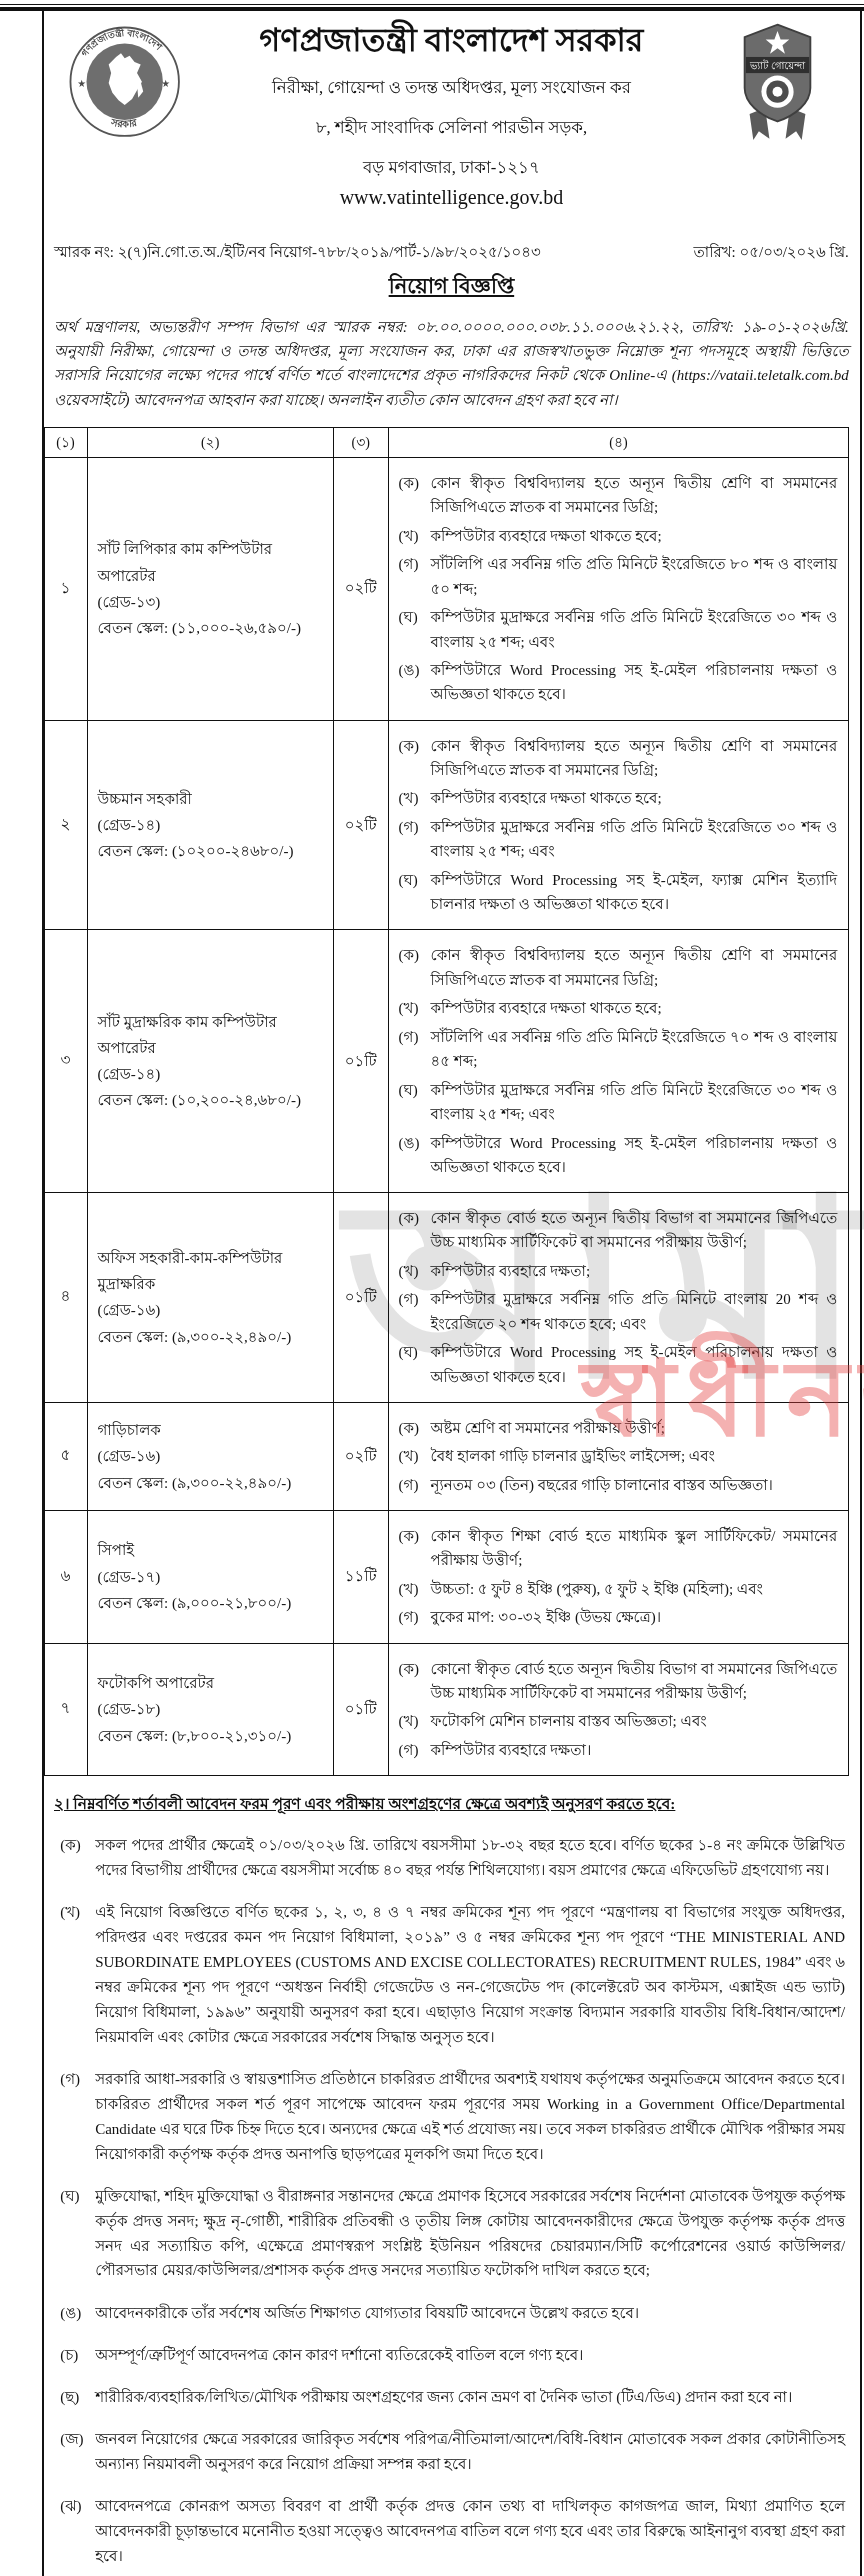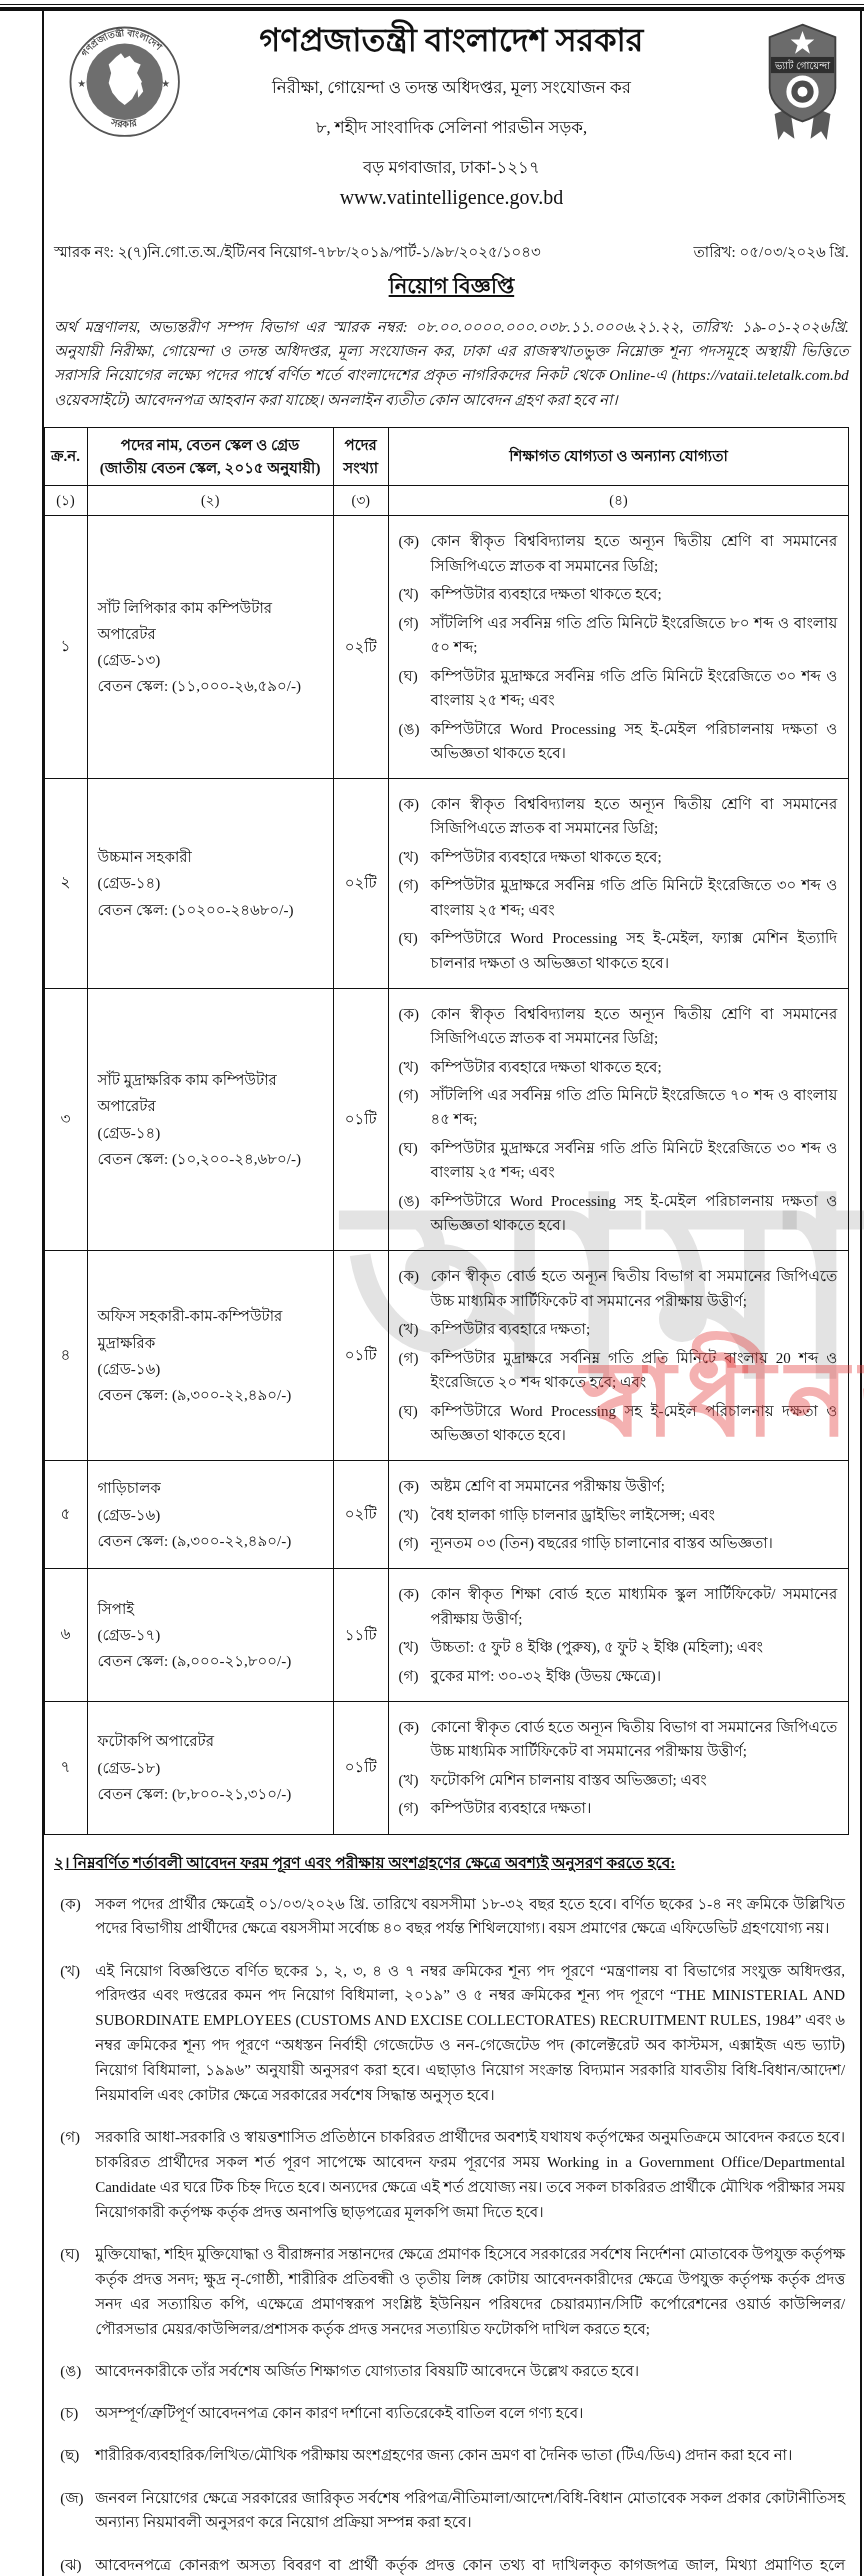--- a/index.html
+++ b/index.html
@@ -26,21 +26,21 @@
     color:rgba(228,60,60,0.40);line-height:1;
   }
   
   .content{position:relative;z-index:1;margin:0 6.2px 0 44px;padding:16px 10px 37px 10px;}
   .hdr{display:grid;grid-template-columns:142px 1fr 142px;align-items:start;}
   .hdr-center{text-align:center;padding-top:3.7px;}
   .hdr-govt{font-size:32px;font-weight:bold;line-height:1.25;}
   .hdr-line{font-size:16.7px;line-height:1.5;margin-top:15px;}
   .hdr-url{font-size:20px;line-height:1.7;font-family:"Liberation Serif",serif;}
   .seal-wrap{display:flex;justify-content:center;padding-top:8.6px;}
-  .badge-wrap{display:flex;justify-content:flex-end;padding-top:5px;}
+  .badge-wrap{display:flex;justify-content:center;padding-top:5px;}
   .memo-row{display:flex;justify-content:space-between;font-size:15px;margin-top:26px;}
   .doc-title{text-align:center;font-size:21px;font-weight:bold;text-decoration:underline;margin-top:5px;}
   .intro{font-size:15px;line-height:1.62;text-align:justify;margin-top:10px;font-style:italic;}
   
   table.post-table{border-collapse:collapse;width:calc(100% + 11px);margin-left:-10.5px;margin-top:13.6px;background:transparent;}
   table.post-table th,table.post-table td{border:1.5px solid #111;vertical-align:middle;background:transparent;}
   table.post-table{border:1.9px solid #111;}
   th.h-cell{font-size:15px;font-weight:bold;text-align:center;padding:6.2px 3.7px;line-height:1.5;}
   td.cnum{font-size:14px;text-align:center;padding:2.5px;}
   td.sl-cell{width:40px;text-align:center;font-size:15.4px;}
@@ -122,32 +122,20 @@
       <span>স্মারক নং: ২(৭)নি.গো.ত.অ./ইটি/নব নিয়োগ-৭৮৮/২০১৯/পার্ট-১/৯৮/২০২৫/১০৪৩</span>
       <span>তারিখ: ০৫/০৩/২০২৬ খ্রি.</span>
     </div>
 
     <div class="doc-title">নিয়োগ বিজ্ঞপ্তি</div>
 
     <p class="intro">অর্থ মন্ত্রণালয়, অভ্যন্তরীণ সম্পদ বিভাগ এর স্মারক নম্বর: ০৮.০০.০০০০.০০০.০৩৮.১১.০০০৬.২১.২২, তারিখ: ১৯-০১-২০২৬খ্রি. অনুযায়ী নিরীক্ষা, গোয়েন্দা ও তদন্ত অধিদপ্তর, মূল্য সংযোজন কর, ঢাকা এর রাজস্বখাতভুক্ত নিম্নোক্ত শূন্য পদসমূহে অস্থায়ী ভিত্তিতে সরাসরি নিয়োগের লক্ষ্যে পদের পার্শ্বে বর্ণিত শর্তে বাংলাদেশের প্রকৃত নাগরিকদের নিকট থেকে Online-এ (https://vataii.teletalk.com.bd ওয়েবসাইটে) আবেদনপত্র আহবান করা যাচ্ছে। অনলাইন ব্যতীত কোন আবেদন গ্রহণ করা হবে না।</p>
 
     <table class="post-table">
       <thead>
-        <tr>
-          <th class="h-cell">ক্র.ন.</th>
-          <th class="h-cell">
-            <div>পদের নাম, বেতন স্কেল ও গ্রেড</div>
-            <div>(জাতীয় বেতন স্কেল, ২০১৫ অনুযায়ী)</div>
-          </th>
-          <th class="h-cell">
-            <div>পদের</div>
-            <div>সংখ্যা</div>
-          </th>
-          <th class="h-cell">শিক্ষাগত যোগ্যতা ও অন্যান্য যোগ্যতা</th>
-        </tr>
         <tr id="colnum-row">
             <td class="cnum">(১)</td>
             <td class="cnum">(২)</td>
             <td class="cnum">(৩)</td>
             <td class="cnum">(৪)</td>
           </tr>
       </thead>
       <tbody id="post-rows">
           <tr>
             <td class="sl-cell">১</td>

